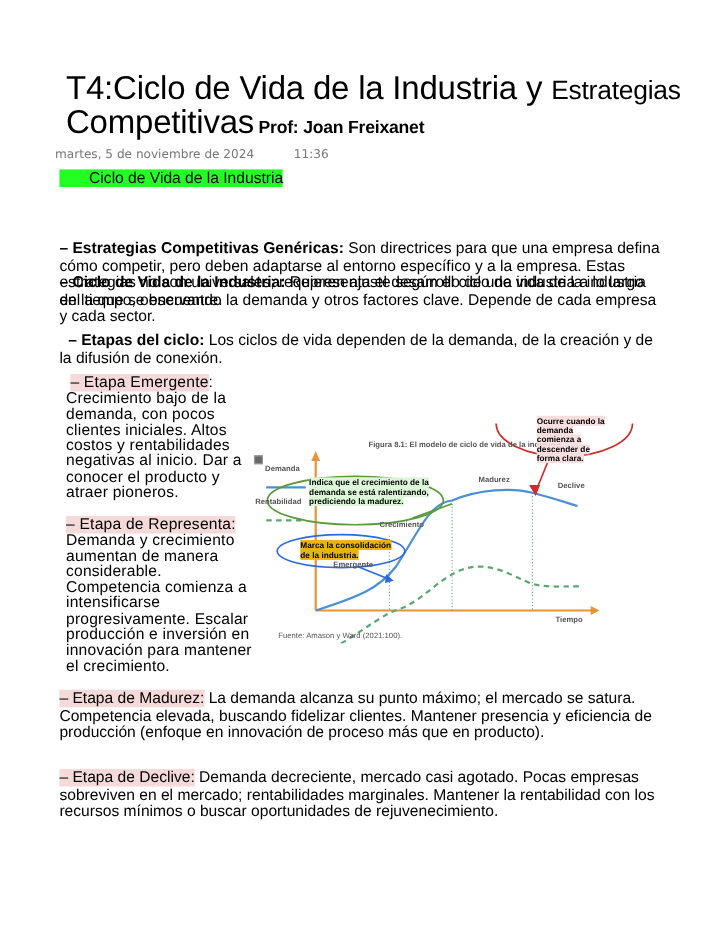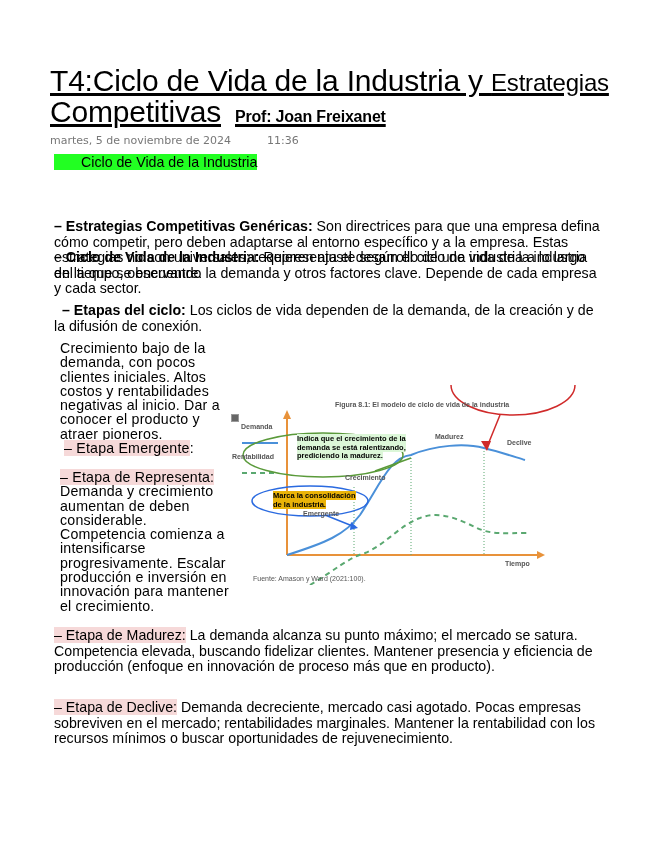--- a/index.html
+++ b/index.html
@@ -1,21 +1,21 @@
 <!DOCTYPE html>
 <html><head>
 <meta charset="utf-8">
 <style>
   html, body { margin:0; padding:0; background:#ffffff; }
   body { width:655px; height:848px; position:relative; overflow:hidden;
          font-family:"Liberation Sans", sans-serif; color:#000; }
-  .title { position:absolute; left:50px; top:66px; font-size:30px; line-height:29px; font-weight:normal; letter-spacing:-0.2px;text-decoration:underline; }
+  .title { position:absolute; left:60px; top:66px; font-size:30px; line-height:29px; font-weight:normal; letter-spacing:-0.2px; }
   .title .big { font-size:30px; }
   .title .med { font-size:24px; }
-  .title .prof { font-size:16px; font-weight:bold; margin-left:14px; }
+  .title .prof { font-size:16px; font-weight:bold; margin-left:4px; }
   .date { position:absolute; left:50px; top:134px; font-family:"DejaVu Sans", sans-serif; font-size:11px; color:#777; }
   .date .time { margin-left:36px; }
   .hl-green { background:#22ff22;padding-left:27px; }
   .hl-pink { background:#f6d9d9; }
   b { font-weight:bold; }
   .p { position:absolute; left:54px; width:560px; font-size:14.2px; line-height:15.5px; }
   .col { position:absolute; left:60px; width:170px; font-size:14.2px; line-height:14.3px; letter-spacing:0.2px; }
   .figure { position:absolute; left:225px; top:385px; width:330px; height:200px; }
   .figure svg { position:absolute; left:0; top:0; }
   .fig-title { position:absolute; left:110px; top:16px; font-size:7px; font-weight:bold; color:#555; white-space:nowrap; }
@@ -50,27 +50,27 @@
 
 <div class="p" style="top:250px; width:545px;">
   <b>– Ciclo de Vida de la Industria:</b><span> Representa el desarrollo de una industria a lo largo del tiempo, observando la demanda y otros factores clave. Depende de cada empresa y cada sector.</span>
 </div>
 
 <div class="p" style="top:303px; width:540px; text-indent:8px;">
   <b>– Etapas del ciclo:</b><span> Los ciclos de vida dependen de la demanda, de la creación y de la difusión de conexión.</span>
 </div>
 
 <div class="col" style="top:341px;">
+  <div style="margin-left:4px;"><span class="hl-pink">– Etapa Emergente</span><span>:</span></div>
   <div>Crecimiento bajo de la demanda, con pocos clientes iniciales. Altos costos y rentabilidades negativas al inicio. Dar a conocer el producto y atraer pioneros.</div>
-  <div style="margin-left:4px;"><span class="hl-pink">– Etapa Emergente</span><span>:</span></div>
 </div>
 
 <div class="col" style="top:470px;">
   <div><span class="hl-pink">– Etapa de Representa:</span></div>
-  <div>Demanda y crecimiento aumentan de deben considerable. Competencia comienza a intensificarse progresivamente. Escalar producción e inversión en innovación para mantener el crecimiento.</div>
+  <div>Demanda y crecimiento aumentan de manera considerable. Competencia comienza a intensificarse progresivamente. Escalar producción e inversión en innovación para mantener el crecimiento.</div>
 </div>
 
 <div class="p" style="top:628px; width:540px;">
   <span class="hl-pink">– Etapa de Madurez:</span><span> La demanda alcanza su punto máximo; el mercado se satura. Competencia elevada, buscando fidelizar clientes. Mantener presencia y eficiencia de producción (enfoque en innovación de proceso más que en producto).</span>
 </div>
 
 <div class="p" style="top:700px; width:545px;">
   <span class="hl-pink">– Etapa de Declive:</span><span> Demanda decreciente, mercado casi agotado. Pocas empresas sobreviven en el mercado; rentabilidades marginales.  Mantener la rentabilidad con los recursos mínimos o buscar oportunidades de rejuvenecimiento.</span>
 </div>
 
@@ -108,15 +108,16 @@
   </svg>
   <div class="fig-title">Figura 8.1: El modelo de ciclo de vida de la industria</div>
   <div class="fig-lbl" style="left:16px;top:38px;">Demanda</div>
   <div class="fig-lbl" style="left:7px;top:68px;">Rentabilidad</div>
   <div class="fig-lbl" style="left:120px;top:89px;">Crecimiento</div>
   <div class="fig-lbl" style="left:78px;top:125px;">Emergente</div>
   <div class="fig-lbl" style="left:210px;top:48px;">Madurez</div>
   <div class="fig-lbl" style="left:282px;top:54px;">Declive</div>
   <div class="fig-lbl" style="left:280px;top:175px;">Tiempo</div>
   <div class="fig-src">Fuente: Amason y Ward (2021:100).</div>
-  <div class="note note-g" style="left:72px;top:50px;width:110px;"><span>Indica que el crecimiento de la demanda se está ralentizando, prediciendo la madurez.</span></div>
+  <div class="note note-g" style="left:56px;top:50px;width:110px;"><span>Indica que el crecimiento de la demanda se está ralentizando, prediciendo la madurez.</span></div>
   <div class="note note-b" style="left:48px;top:107px;width:90px;"><span>Marca la consolidación de la industria.</span></div>
+  <div class="note note-r" style="left:263px;top:-6px;width:66px;"><span>Ocurre cuando la demanda comienza a descender de forma clara.</span></div>
 </div>
 
 </body></html>

